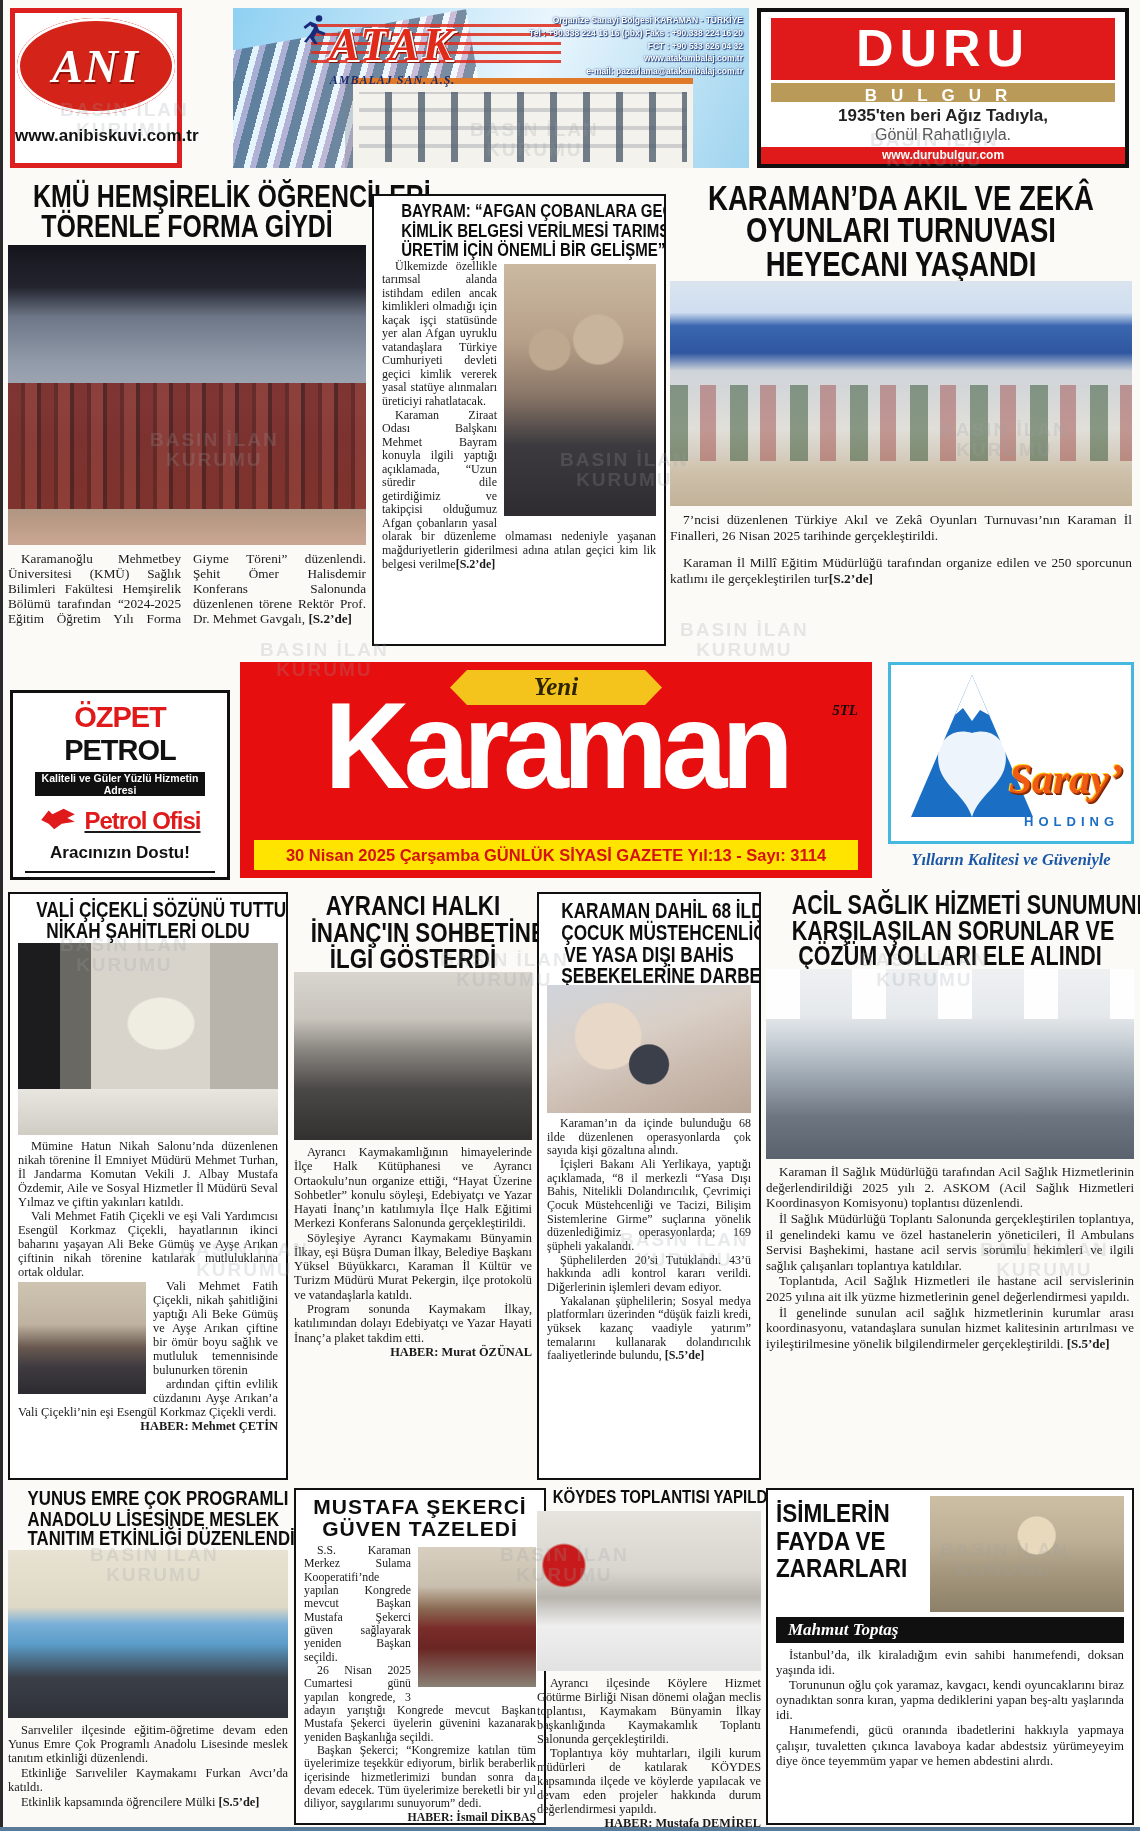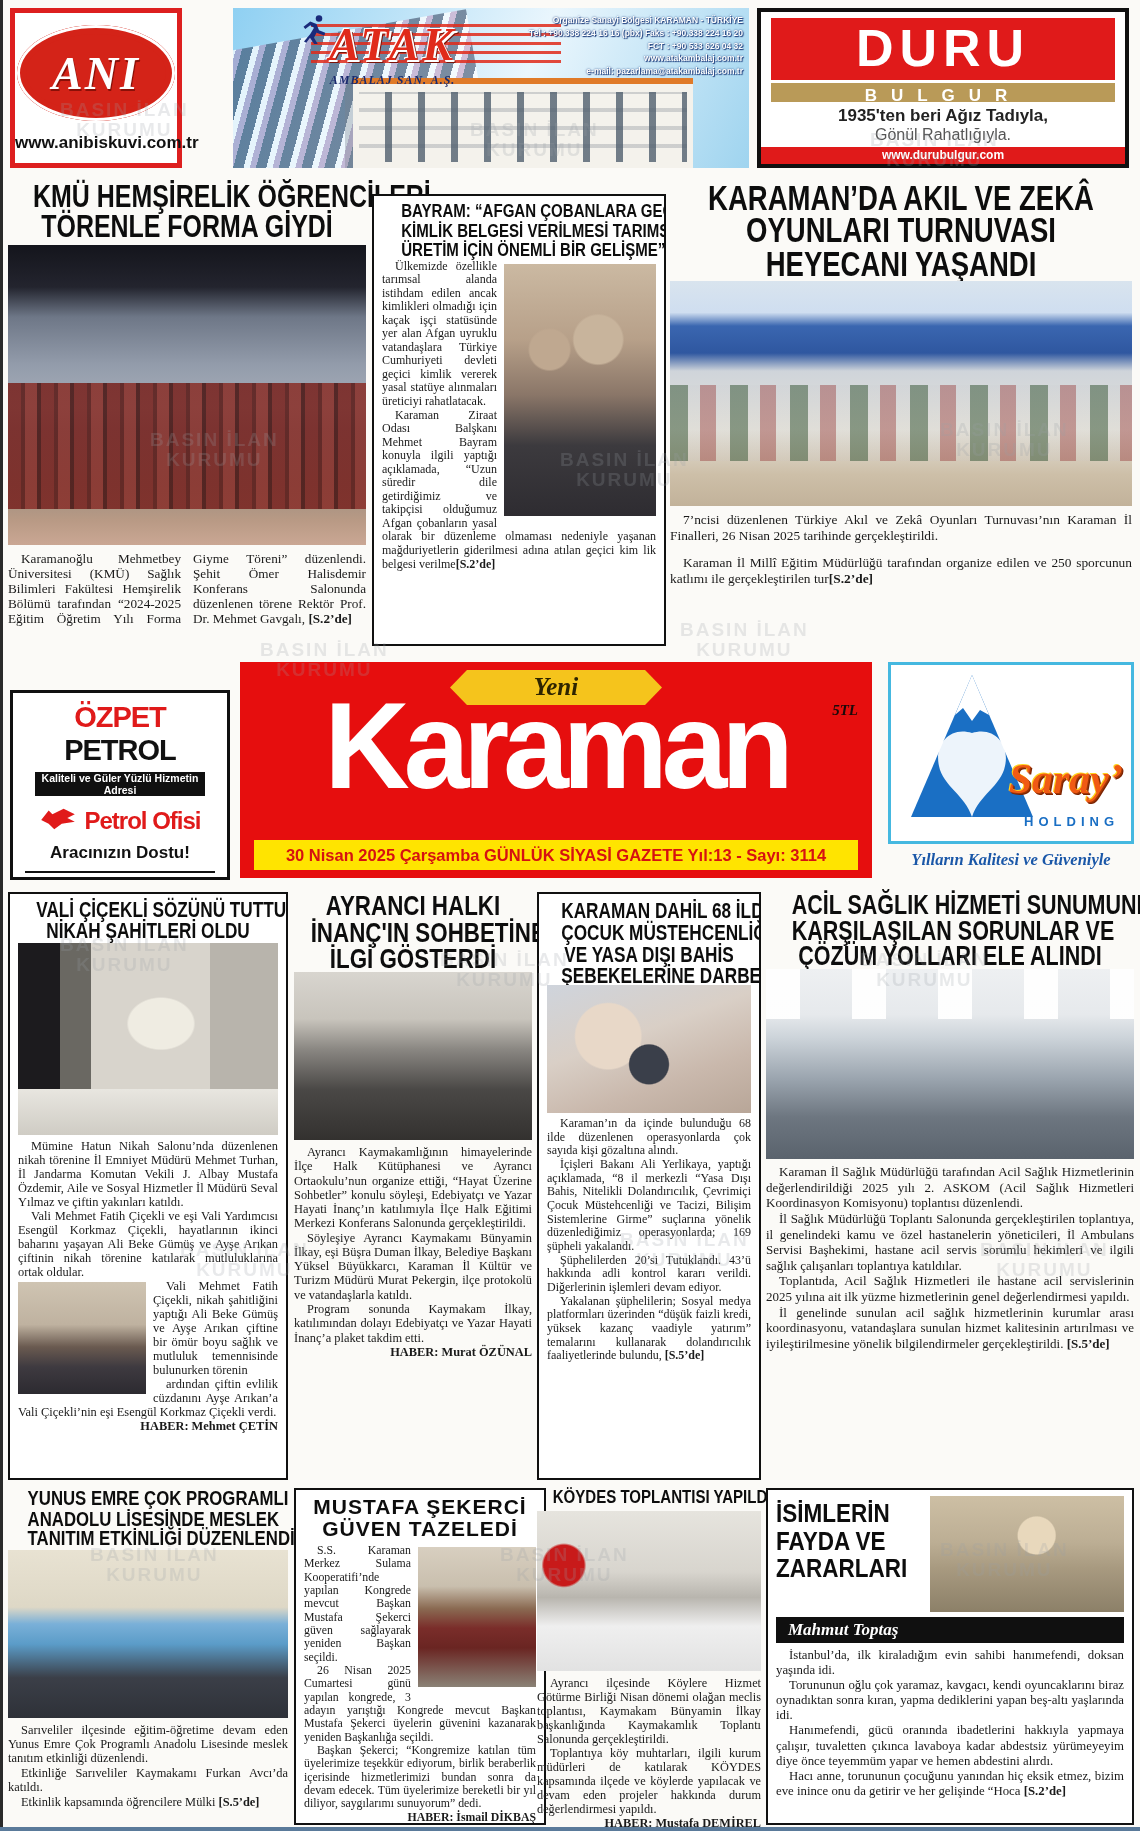--- a/index.html
+++ b/index.html
@@ -22,21 +22,21 @@
   .hl  { font-family:"Liberation Sans",sans-serif; font-weight:900; color:#0d0d0d;
          line-height:.95; text-align:center; transform:scale(.86,1.08); transform-origin:50% 0; white-space:nowrap;}
   .hl div { white-space:nowrap; }
   .body { text-align:justify; }
   .body p { text-indent:13px; margin:0; }
   .cont { font-weight:bold; }
   .byline { font-weight:bold; text-align:right; margin-top:3px; }
   .boxed { border:2px solid #101010; background:#fff; overflow:hidden; }
 
   
-  #ad-ani { left:10px; top:8px; width:172px; height:160px; border:5px solid #dd1f1f; background:#fff; text-align:center; padding-top:10px;}
+  #ad-ani { left:10px; top:8px; width:172px; height:160px; border:5px solid #dd1f1f; background:#fff; text-align:center; padding-top:3px;}
   .ani-oval { width:158px; height:96px; margin:2px auto 0; background:#d42318; border-radius:50%;
               display:flex; align-items:center; justify-content:center; box-shadow:0 0 0 3px #fff inset, 0 0 0 9px #d42318 inset;}
   .ani-oval span { color:#fff; font:italic 900 46px "Liberation Serif", serif; letter-spacing:2px; text-shadow:1px 2px 0 #8a1008;}
   .ani-url { margin-top:12px; font:700 17px "Liberation Sans",sans-serif; color:#111;}
 
   #ad-atak { left:233px; top:8px; width:516px; height:160px; overflow:hidden;
              background:linear-gradient(115deg,#8fd0f2 0%,#bfe4f8 30%,#eaf6fd 55%,#9fd4ef 100%);}
   .atak-streaks { position:absolute; left:-50px; top:26px; width:300px; height:170px; transform:rotate(-10deg);
              background:repeating-linear-gradient(115deg, rgba(20,30,60,.55) 0 10px, rgba(255,255,255,.85) 10px 16px, rgba(200,60,120,.30) 16px 22px); opacity:.85;}
   .atak-building { position:absolute; right:56px; bottom:0; width:340px; height:90px; background:#f4f2ec; border-top:6px solid #e07a28;
@@ -91,21 +91,21 @@
       background:repeating-linear-gradient(90deg, rgba(60,90,60,.55) 0 18px, rgba(200,200,205,.15) 18px 30px, rgba(150,60,60,.45) 30px 46px, rgba(200,200,205,.12) 46px 60px);}
   .cols { display:flex; gap:12px; margin-top:6px;flex-direction:column; }
   .cols .col { flex:1; text-align:justify; font-size:13.4px; line-height:1.16;}
   .cols .col p { text-indent:13px; }
 
   
   #ad-ozpet { left:10px; top:690px; width:220px; height:190px; border:3px solid #101010; background:#fff; text-align:center; padding:8px 6px 4px; overflow:hidden;}
   .ozpet-title { font:900 29px "Liberation Sans",sans-serif; letter-spacing:-1px;}
   .ozpet-title .red { color:#e01a1a; } .ozpet-title .blk { color:#111; }
   .ozpet-strip { background:#101010; color:#fff; font:700 10.5px "Liberation Sans",sans-serif; padding:0 0; margin:5px 16px 0;}
-  .po-row { display:flex; align-items:center; justify-content:center; gap:7px; margin-top:9px;}
+  .po-row { display:flex; align-items:center; justify-content:center; gap:7px; margin-top:9px;text-decoration:underline;}
   .po-brand { color:#e01a1a; font:700 24px "Liberation Sans",sans-serif; letter-spacing:-1px;}
   .ozpet-slogan { font:900 17px "Liberation Sans",sans-serif; color:#111; margin-top:6px;}
   .ozpet-hr { border-top:2px solid #111; margin:8px 6px 5px; }
   .ozpet-addr { font:700 10.5px "Liberation Sans",sans-serif; color:#222; line-height:1.35;}
 
   #masthead { left:240px; top:662px; width:632px; height:216px; background:#e60e0e; overflow:hidden;}
   .ribbon { width:212px; height:35px; margin:8px auto 0; background:#f5c41c; position:relative; z-index:2;
             clip-path:polygon(0 50%,8% 0,92% 0,100% 50%,92% 100%,8% 100%);
             font:italic 600 25px "Liberation Serif",serif; color:#2e2400; text-align:center; line-height:34px;}
   .mast-title { position:relative; z-index:1; margin-top:-14px; text-align:center; color:#fff;
@@ -425,21 +425,20 @@
         <div>FAYDA VE</div>
         <div>ZARARLARI</div>
       </div>
       <div class="ph toptas-photo"></div>
     </div>
     <div class="author-bar">Mahmut Toptaş</div>
     <div class="body">
       <p>İstanbul’da, ilk kiraladığım evin sahibi hanımefendi, doksan yaşında idi.</p>
       <p>Torununun oğlu çok yaramaz, kavgacı, kendi oyuncaklarını biraz oynadıktan sonra kıran, yapma dediklerini yapan beş-altı yaşlarında idi.</p>
       <p>Hanımefendi, gücü oranında ibadetlerini hakkıyla yapmaya çalışır, tuvaletten çıkınca lavaboya kadar abdestsiz yürümeyeyim diye önce teyemmüm yapar ve hemen abdestini alırdı.</p>
-      <p><span>Hacı anne, torununun çocuğunu yanından hiç eksik etmez, bizim eve inince onu da getirir ve her gelişinde “Hoca</span> <b class="cont">[S.2’de]</b></p>
     </div>
   </div>
 
   <div class="wm" style="left:60px;top:100px;">
       <div>BASIN İLAN</div>
       <div>KURUMU</div>
     </div>
   <div class="wm" style="left:470px;top:120px;">
       <div>BASIN İLAN</div>
       <div>KURUMU</div>

